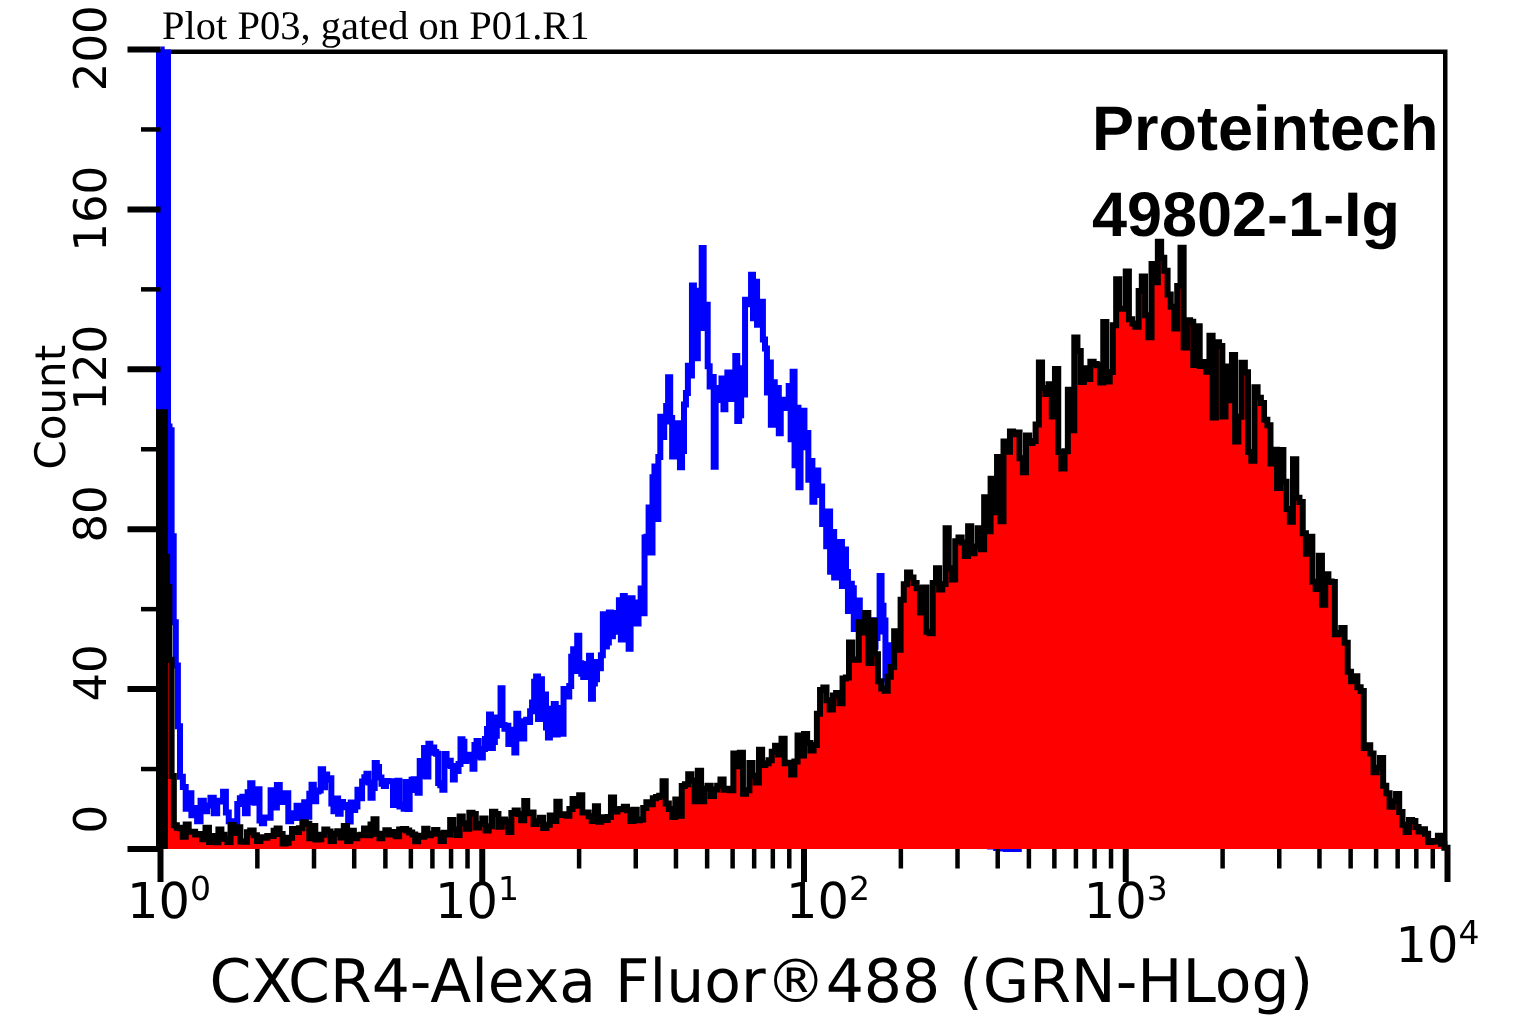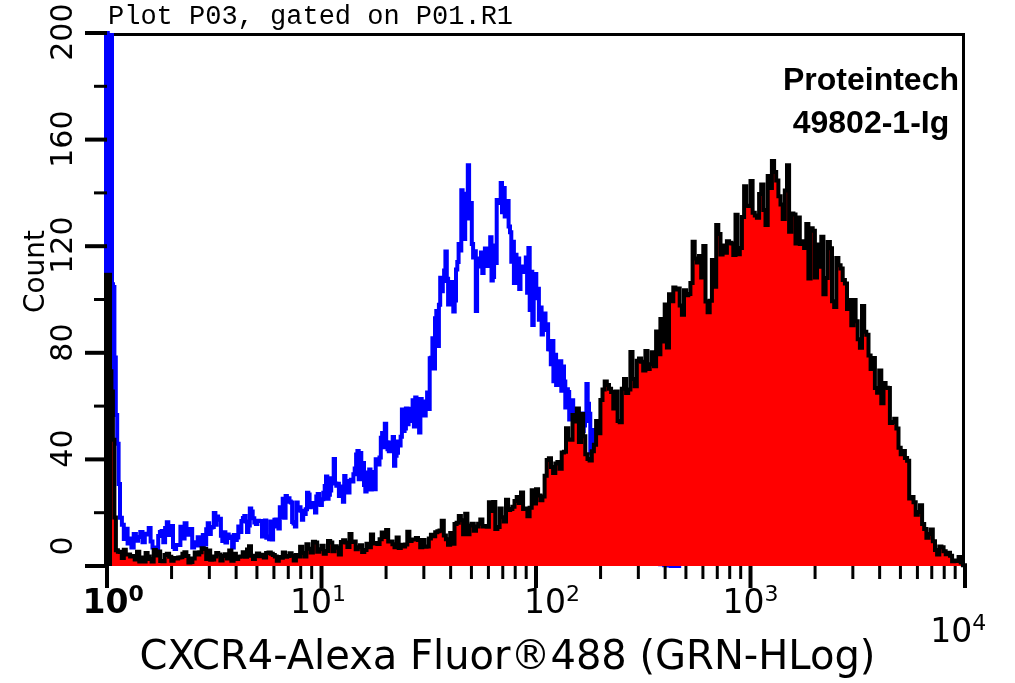--- a/index.html
+++ b/index.html
@@ -7,26 +7,26 @@
        font-family:"DejaVu Sans",sans-serif;}
 
   #stage{position:absolute;left:0;top:0;width:1015px;height:683px;background:#fff;}
 
   
   #plotframe{position:absolute;left:105px;top:33px;width:860px;height:533px;
              border:3px solid #000;box-sizing:border-box;background:#fff;}
 
   
   #plot-title{position:absolute;left:108px;top:2px;font-size:27px;color:#000;
-              font-family:Liberation Mono, monospace;white-space:nowrap;line-height:30px;}
+              font-family:Liberation Serif, serif;white-space:nowrap;line-height:30px;}
 
   
-  #watermark{position:absolute;right:56px;top:58px;text-align:center;
+  #watermark{position:absolute;right:56px;top:58px;text-align:left;
              font-family:"Liberation Sans",sans-serif;font-weight:bold;
-             font-size:32px;color:#000;line-height:1.35;white-space:nowrap;}
+             font-size:42px;color:#000;line-height:1.35;white-space:nowrap;}
 
   
   #ylabel{position:absolute;left:-26px;top:255px;width:120px;text-align:center;
           transform:rotate(-90deg);font-size:28px;color:#000;white-space:nowrap;}
 
   
   .ytick-label{position:absolute;right:0;width:58px;text-align:right;
                font-size:30px;color:#000;transform:rotate(-90deg);
                transform-origin:center center;white-space:nowrap;}
   #ylabels{position:absolute;left:36px;top:0;width:62px;height:600px;}
@@ -122,21 +122,21 @@
   <div id="ylabels">
       <div class="ytick-label" style="top: 548px; left: -4px;">0</div>
       <div class="ytick-label" style="top: 441.4px; left: -4px;">40</div>
       <div class="ytick-label" style="top: 334.8px; left: -4px;">80</div>
       <div class="ytick-label" style="top: 228.2px; left: -4px;">120</div>
       <div class="ytick-label" style="top: 121.6px; left: -4px;">160</div>
       <div class="ytick-label" style="top: 15px; left: -4px;">200</div>
     </div>
 
   <div id="xlabels">
-      <div class="xtick-label" style="left: 107px; top: 6px; transform: translateX(-40%); font-weight: bold;"><span>10</span><sup>0</sup></div>
+      <div class="xtick-label" style="left: 107px; top: 6px; transform: translateX(-40%);"><span>10</span><sup>0</sup></div>
       <div class="xtick-label" style="left: 318px; top: 6px;"><span>10</span><sup>1</sup></div>
       <div class="xtick-label" style="left: 552px; top: 6px;"><span>10</span><sup>2</sup></div>
       <div class="xtick-label" style="left: 750.5px; top: 6px;"><span>10</span><sup>3</sup></div>
       <div class="xtick-label" style="left: 965px; top: 6px; transform: translateX(-62%); margin-top: 29px;"><span>10</span><sup>4</sup></div>
     </div>
 
   <div id="xlabel">CXCR4-Alexa Fluor®488 (GRN-HLog)</div>
 
 </div>
 

